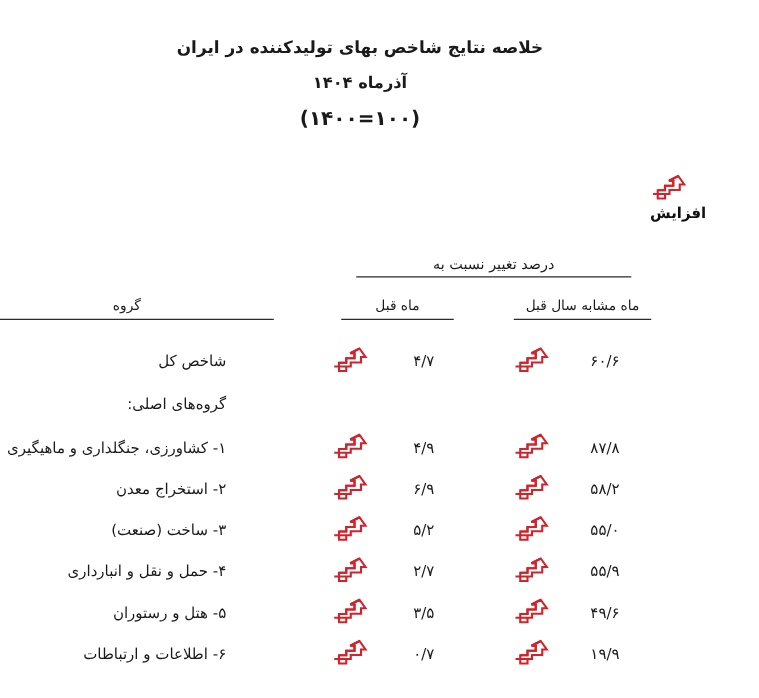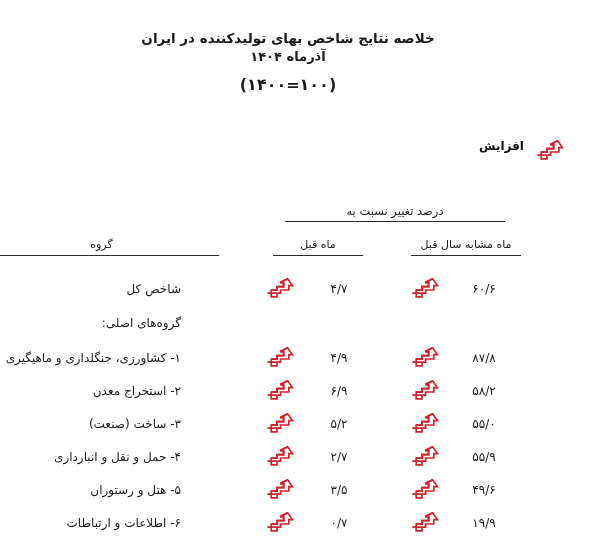--- a/index.html
+++ b/index.html
@@ -26,38 +26,38 @@
   }
   .doc-title {
     font-size: 13.5px;
     font-weight: bold;
     line-height: 1.5;
     letter-spacing: 0;
   }
   .doc-subtitle {
     font-size: 13px;
     font-weight: bold;
-    margin-top: 1px;
+    margin-top: 11px;
   }
   .doc-baseyear {
     font-size: 16px;
     font-weight: bold;
     margin-top: 11px;
     direction: ltr;
     unicode-bidi: isolate;
   }
 
   
   .legend {
     position: absolute;
     top: 139px;
     right: 42px;
     display: flex;
-    align-items: flex-start;
-    gap: 11px;
+    flex-direction: column;
+    align-items: flex-end;
   }
   .legend-label {
     font-size: 12px;
     font-weight: bold;
     color: #111111;
   }
 
   
   .arrow-icon {
     display: inline-block;

